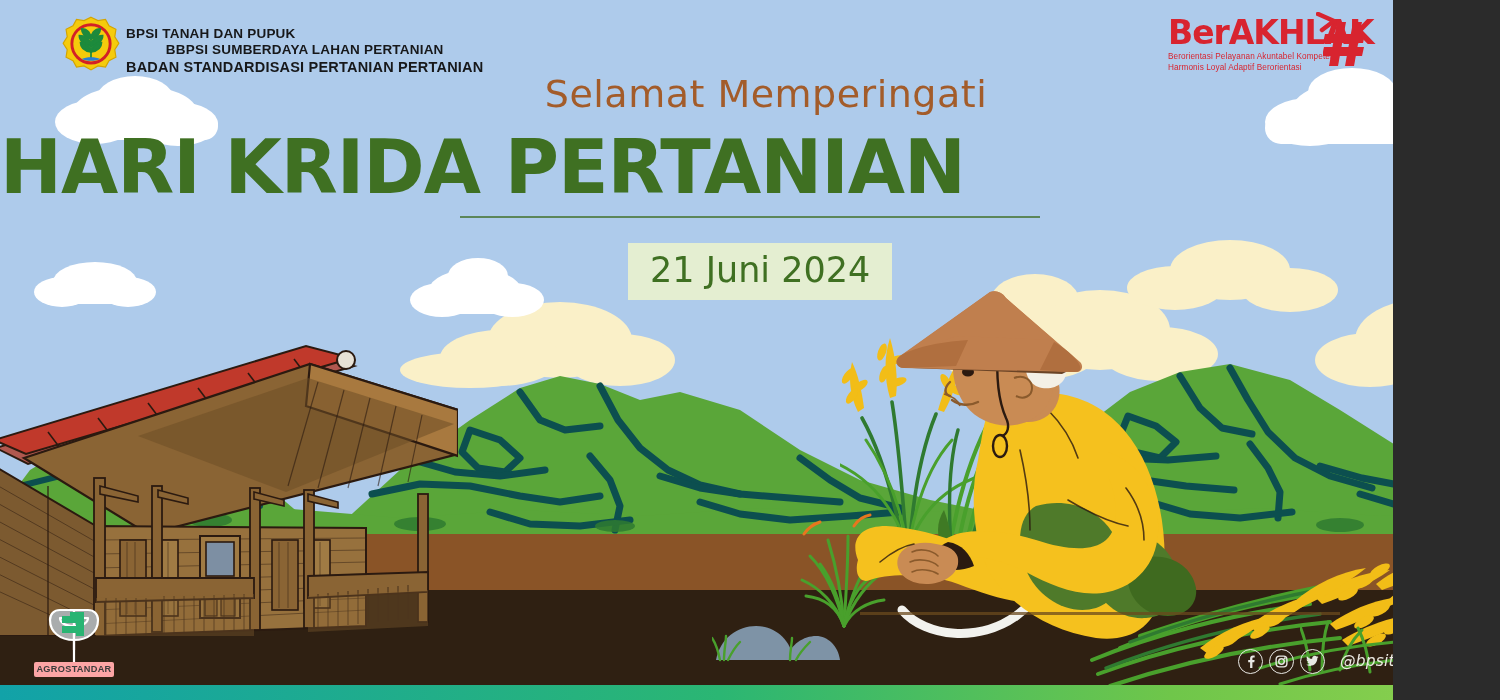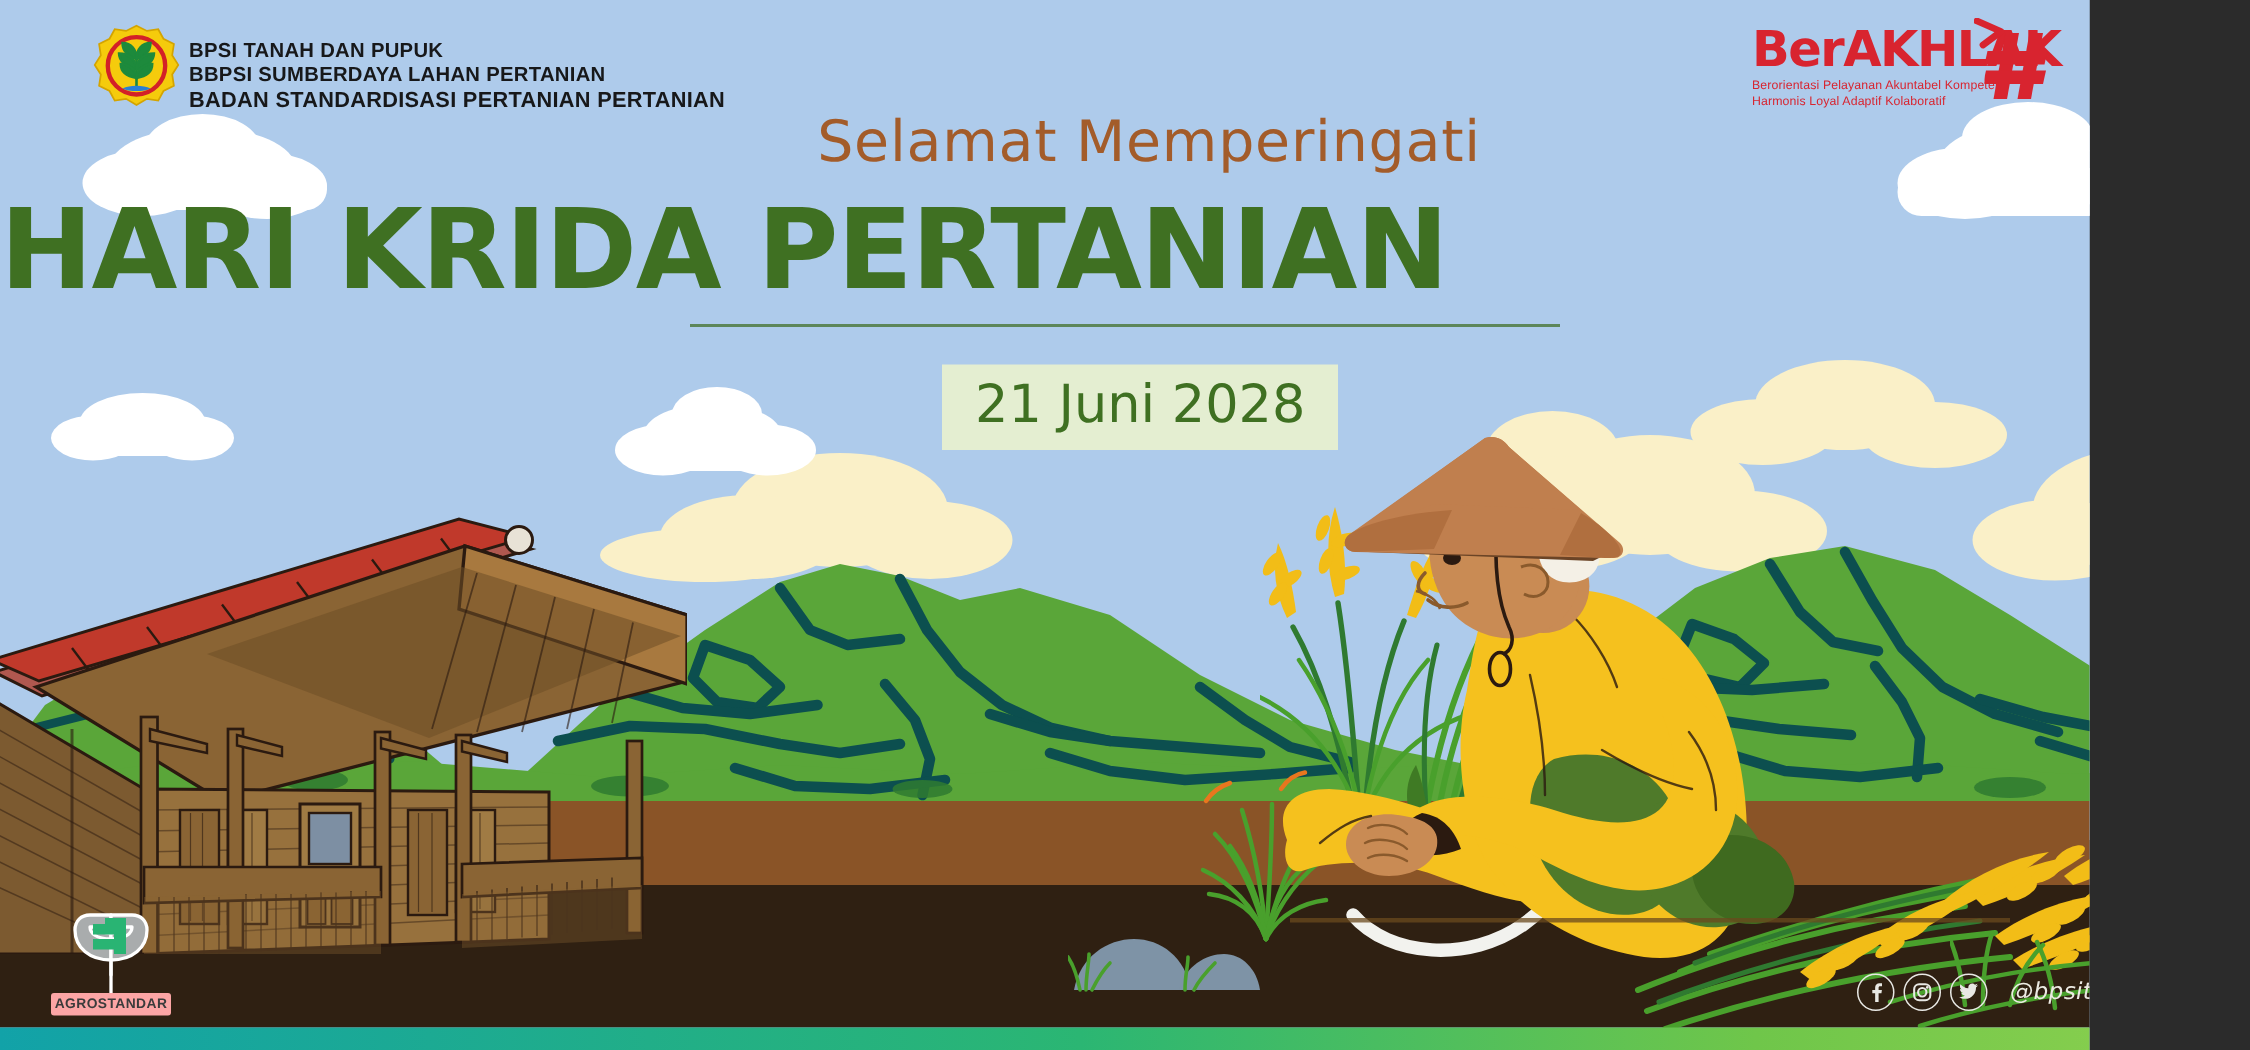--- a/index.html
+++ b/index.html
@@ -20,21 +20,21 @@
   #soil-light{left:0;top:534px;width:1500px;height:56px;background:#8a5427;}
   #soil-dark{left:0;top:590px;width:1500px;height:95px;background:#2f2012;}
   #bottom-stripe{left:0;top:685px;width:1500px;height:15px;
      background:linear-gradient(90deg,#12a2a8 0%,#2bb673 48%,#6fc64a 78%,#8ed14f 100%);}
 
   
   #ministry-logo{left:62px;top:16px;width:58px;height:58px;}
   #org-text{left:126px;top:26px;color:#17181a;line-height:1.22;}
   #org-text div{font-weight:bold;letter-spacing:.2px;white-space:nowrap;}
   .org-l1{font-size:13.5px;}
-  .org-l2{font-size:13.5px;}
+  .org-l2{font-size:13.5px;text-align:center;}
   .org-l3{font-size:14.5px;}
 
   #berakhlak{left:1168px;top:16px;width:170px;height:62px;}
   #berakhlak .bk-main{font-size:33px;font-weight:bold;color:#d8242f;letter-spacing:-1px;
      font-family:"DejaVu Sans",sans-serif;line-height:1;}
   #berakhlak .bk-sub{font-size:8.2px;color:#d8242f;line-height:1.32;margin-top:3px;
      font-family:"Liberation Sans",sans-serif;letter-spacing:.1px;white-space:nowrap;}
   #bangga{left:1325px;top:16px;width:120px;height:60px;}
   #bangga .bg-line{font-size:17.5px;font-weight:bold;color:#d8242f;line-height:1.14;
      font-family:"DejaVu Sans",sans-serif;}
@@ -540,39 +540,39 @@
   </div>
 
   <div class="abs" id="berakhlak">
     <div style="position:relative;">
       <div class="bk-main">BerAKHLAK</div>
       <svg style="position:absolute;left:148px;top:-4px;width:22px;height:22px;" viewBox="0 0 22 22">
         <path d="M2 2 L18 9 L6 18" stroke="#d8242f" stroke-width="4.5" fill="none" stroke-linecap="round" stroke-linejoin="round"></path>
       </svg>
     </div>
     <div class="bk-sub">Berorientasi Pelayanan Akuntabel Kompeten</div>
-    <div class="bk-sub" style="margin-top:0;">Harmonis Loyal Adaptif Kolaboratif</div>
+    <div class="bk-sub" style="margin-top:0;">Harmonis Loyal Adaptif Berorientasi</div>
   </div>
 
   <div class="abs" id="bangga">
     <svg style="position:absolute;left:-2px;top:4px;width:44px;height:48px;" viewBox="0 0 44 48">
       <g fill="#d8242f">
         <path d="M14 2 L23 2 L15 46 L6 46 Z"></path>
         <path d="M30 2 L39 2 L31 46 L22 46 Z"></path>
         <path d="M2 14 L42 14 L40 23 L0 23 Z"></path>
         <path d="M1 27 L41 27 L39 36 L-1 36 Z"></path>
       </g>
     </svg>
   </div>
 
   <div class="abs" id="greeting">Selamat Memperingati</div>
   <div class="abs" id="maintitle">HARI KRIDA PERTANIAN</div>
   <div class="abs" id="rule"></div>
   <div class="abs" id="date-badge">
-    <span class="dtext">21 Juni 2028</span>
+    <span class="dtext">21 Juni 2024</span>
   </div>
 
   <div class="abs" id="agrostandar">
     <svg style="position:absolute;left:10px;top:0;width:68px;height:60px;" viewBox="0 0 68 60">
       <path d="M34 58 L34 34 C20 34 10 26 10 14 C10 8 14 4 20 4 L34 4 L34 20
                C24 20 20 16 20 12 L26 12 C26 15 29 16 34 16 Z" fill="#a9acad" stroke="#ffffff" stroke-width="2.2" stroke-linejoin="round"></path>
       <path d="M34 44 L34 34 C48 34 58 26 58 14 C58 8 54 4 48 4 L34 4 L34 20
                C44 20 48 16 48 12 L42 12 C42 15 39 16 34 16 Z" fill="#a9acad" stroke="#ffffff" stroke-width="2.2" stroke-linejoin="round"></path>
       <path d="M22 10 L44 10 L44 17 L22 17 Z" fill="#29b473"></path>
       <path d="M22 20 L38 20 L38 27 L22 27 Z" fill="#29b473"></path>

